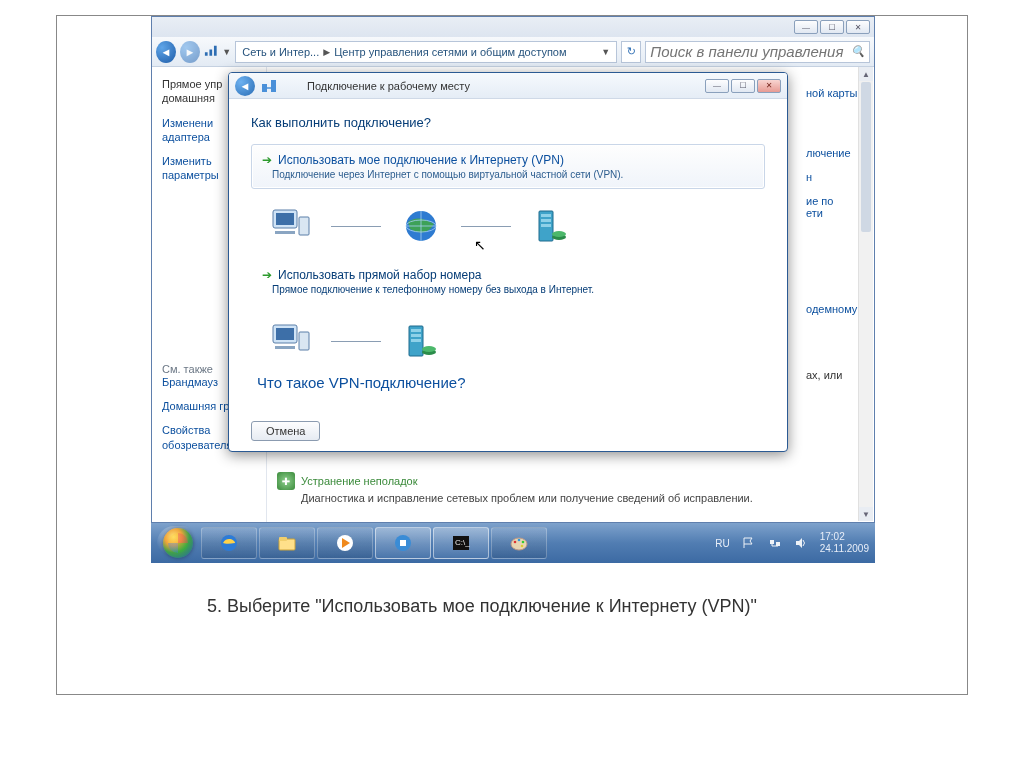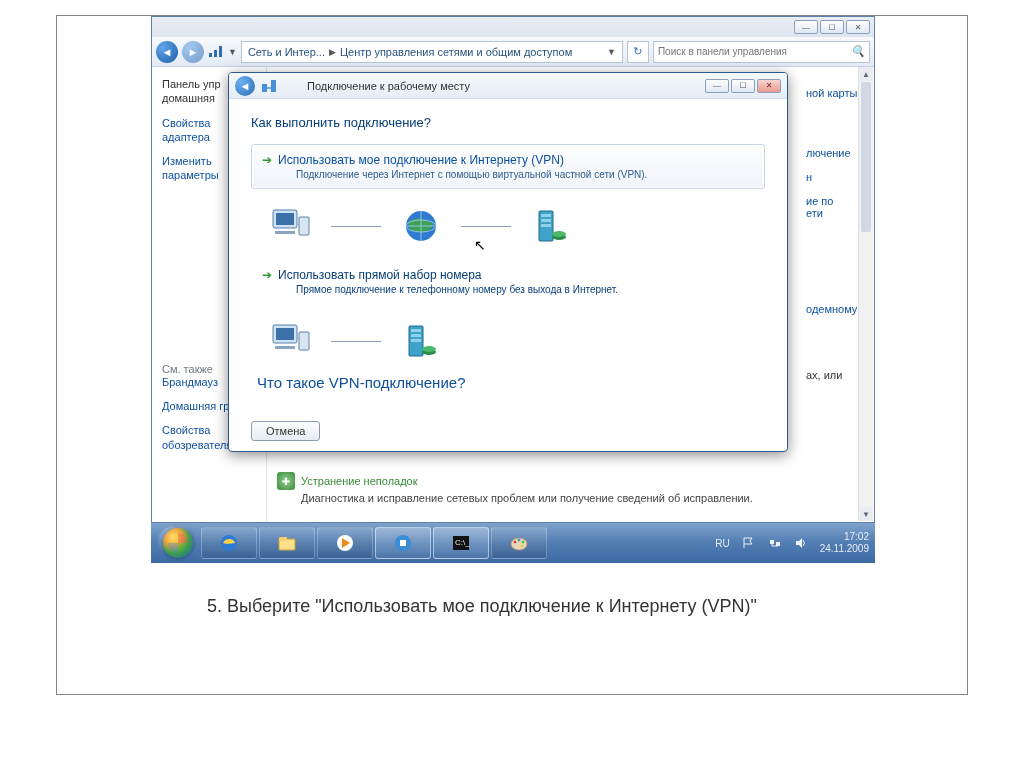--- a/index.html
+++ b/index.html
@@ -13,21 +13,21 @@
 .win-btn { width: 24px; height: 14px; border: 1px solid #8aa0bc; border-radius: 2px; background: linear-gradient(#fdfdfe,#e1e8f2); font-size: 8px; display: flex; align-items: center; justify-content: center; color: #556; }
 .win-btn.close { background: linear-gradient(#f8d5d1,#e79a93); color: #7a2b22; }
 .exp-nav { height: 30px; background: linear-gradient(#f7f9fc,#e3ebf4); display: flex; align-items: center; padding: 0 4px; gap: 4px; border-bottom: 1px solid #c5d1e1; font-size: 11px; }
 .nav-circle { width: 22px; height: 22px; border-radius: 50%; background: radial-gradient(circle at 30% 30%, #5fa5e8, #1e5ca8); display: flex; align-items: center; justify-content: center; color: #fff; font-size: 11px; }
 .nav-signal { width: 16px; height: 16px; display: flex; align-items: center; justify-content: center; color: #3a6fb0; font-size: 10px; }
 .breadcrumb { flex: 0 0 auto; width: 382px; height: 22px; border: 1px solid #b7c5d9; background: #fff; display: flex; align-items: center; padding: 0 4px; color: #26537d; }
 .breadcrumb span { margin: 0 2px; white-space: nowrap; overflow: hidden; }
 .bc-arrow { color: #555; margin: 0 3px; font-size: 9px; }
 .nav-refresh { width: 22px; height: 22px; border: 1px solid #b7c5d9; background: #fff; display: flex; align-items: center; justify-content: center; color: #2d6db3; font-size: 11px; }
 .search { flex: 1; height: 22px; border: 1px solid #b7c5d9; background: #fff; display: flex; align-items: center; padding: 0 4px; color: #8a97a8; font-style: italic; }
-.search input { border: none; outline: none; flex: 1; font-size: 10px; color: #8a97a8; background: transparent; }
+.search input { border: none; outline: none; flex: 1; font-size: 15px; font-style: italic; color: #8a97a8; background: transparent; }
 .search-ico { color: #2d6db3; font-size: 11px; }
 
 .exp-body { display: flex; height: calc(100% - 50px); }
 .sidebar { width: 115px; background: #fff; border-right: 1px solid #e1e6ee; padding: 10px 8px 10px 10px; font-size: 11px; }
 .sidebar a { color: #0b4f9e; text-decoration: none; display: block; margin-bottom: 10px; line-height: 1.3; cursor: pointer; }
 .sidebar .muted { color: #6b7785; }
 .content { flex: 1; background: #fff; padding: 10px 12px; font-size: 11px; color: #333; position: relative; }
 .content-right { position: absolute; right: 8px; top: 20px; width: 60px; font-size: 11px; }
 .content-right div { color: #0b4f9e; margin-bottom: 12px; text-align: left; }
 .trouble { position: absolute; left: 125px; bottom: 18px; right: 10px; font-size: 11px; }
@@ -42,42 +42,42 @@
 .wiz-ico { width: 16px; height: 16px; display: flex; align-items: center; justify-content: center; }
 .wiz-title { flex: 1; font-size: 11px; color: #333; padding-left: 24px; }
 .wiz-winbtns { display: flex; gap: 2px; }
 .wiz-body { padding: 16px 22px 10px 22px; height: calc(100% - 26px); display: flex; flex-direction: column; }
 .wiz-h { color: #063d77; font-size: 13px; margin-bottom: 14px; }
 .option { border: 1px solid transparent; border-radius: 3px; padding: 8px 10px; margin-bottom: 8px; }
 .option.hover { border: 1px solid #c9d6e8; background: linear-gradient(#fefefe,#f0f4fa); box-shadow: inset 0 0 0 1px #fff; }
 .opt-head { display: flex; align-items: center; gap: 6px; }
 .opt-arrow { color: #2c9a2c; font-size: 12px; }
 .opt-title { color: #0b4f9e; font-size: 12px; }
-.opt-sub { color: #2c5d8f; font-size: 10px; margin-left: 34px; margin-top: 2px; }
+.opt-sub { color: #2c5d8f; font-size: 10px; margin-left: 10px; margin-top: 2px; }
 .opt-title.dark { color: #063d77; }
 .opt-sub.dark { color: #063d77; }
 .diagram { display: flex; align-items: center; gap: 18px; margin: 10px 0 14px 18px; }
 .dia-line { width: 50px; height: 0; border-top: 1px solid #8a9db3; }
 .dia-pc, .dia-globe, .dia-server { width: 44px; height: 38px; display: flex; align-items: center; justify-content: center; }
 .dia-pc svg, .dia-server svg, .dia-globe svg { width: 100%; height: 100%; }
 .wiz-link { color: #0b4f9e; font-size: 15px; margin-left: 6px; }
 .wiz-footer { margin-top: auto; display: flex; justify-content: flex-start; padding-top: 10px; }
 .wiz-cancel { padding: 3px 14px; font-size: 11px; border: 1px solid #8b9bb0; border-radius: 3px; background: linear-gradient(#fdfdfe,#e6ebf2); color: #333; }
 .cursor { position: absolute; left: 245px; top: 164px; font-size: 14px; color: #000; pointer-events: none; }
 
 
 .taskbar { position: absolute; left: 0; bottom: 0; right: 0; height: 40px; background: linear-gradient(#7ea2cc 0%, #517db2 50%, #3c6aa3 100%); display: flex; align-items: center; padding: 0 6px; gap: 2px; }
 .start { width: 42px; height: 34px; border-radius: 18px; background: radial-gradient(circle at 40% 35%, rgba(255,255,255,.6), rgba(255,255,255,0) 55%); display: flex; align-items: center; justify-content: center; }
 .orb { width: 30px; height: 30px; border-radius: 50%; background: radial-gradient(circle at 35% 30%, #ffe67a 0%, #f0a43a 30%, #3fa04a 55%, #1e64b1 100%); box-shadow: 0 0 4px rgba(0,0,0,.4); position: relative; }
 .orb::after { content:""; position:absolute; left:5px; top:5px; right:5px; bottom:5px; border-radius:50%; background: conic-gradient(#e45 0 90deg, #3b3 90deg 180deg, #38e 180deg 270deg, #fc3 270deg 360deg); opacity:.35; }
 .tb-btn { width: 56px; height: 32px; border: 1px solid rgba(255,255,255,.25); border-radius: 3px; background: linear-gradient(rgba(255,255,255,.15), rgba(0,0,0,.1)); display: flex; align-items: center; justify-content: center; }
 .tb-btn.active { background: linear-gradient(rgba(255,255,255,.3), rgba(255,255,255,.05)); border-color: rgba(255,255,255,.5); }
 .tray { margin-left: auto; display: flex; align-items: center; gap: 12px; color: #e8eef8; font-size: 10px; }
 .tray-ico { width: 14px; height: 14px; opacity: .9; }
-.clock { text-align: right; line-height: 1.2; }
+.clock { text-align: left; line-height: 1.2; }
 
 
 .caption { position: absolute; left: 150px; top: 580px; font-size: 18px; color: #333; }
 
 
 .exp-scroll { position: absolute; right: 1px; top: 50px; width: 15px; bottom: 1px; background: #f1f1f1; border-left: 1px solid #e0e0e0; }
 .exp-scroll .thumb { position: absolute; left: 2px; right: 2px; top: 15px; height: 150px; background: #cfd8e4; border-radius: 2px; }
 .exp-scroll .arr { position:absolute; left:0; right:0; height:14px; background:#e9edf3; font-size:8px; color:#667; display:flex; align-items:center; justify-content:center; }
 .exp-scroll .arr.up { top:0; } .exp-scroll .arr.dn { bottom:0; }
 </style>
@@ -112,23 +112,23 @@
         </div>
         <div class="nav-refresh">↻</div>
         <div class="search">
           <input placeholder="Поиск в панели управления" style="">
           <span class="search-ico">🔍</span>
         </div>
       </div>
 
       <div class="exp-body">
         <div class="sidebar">
-          <a style="color:#333">Панель упр
+          <a style="color:#333">Прямое упр
 домашняя</a>
-          <a>Свойства
+          <a>Изменени
 адаптера</a>
           <a>Изменить
 параметры</a>
           <div style="height:170px"></div>
           <div class="muted">См. также</div>
           <a>Брандмауз</a>
           <a>Домашняя группа</a>
           <a>Свойства обозревателя</a>
         </div>
         <div class="content">

